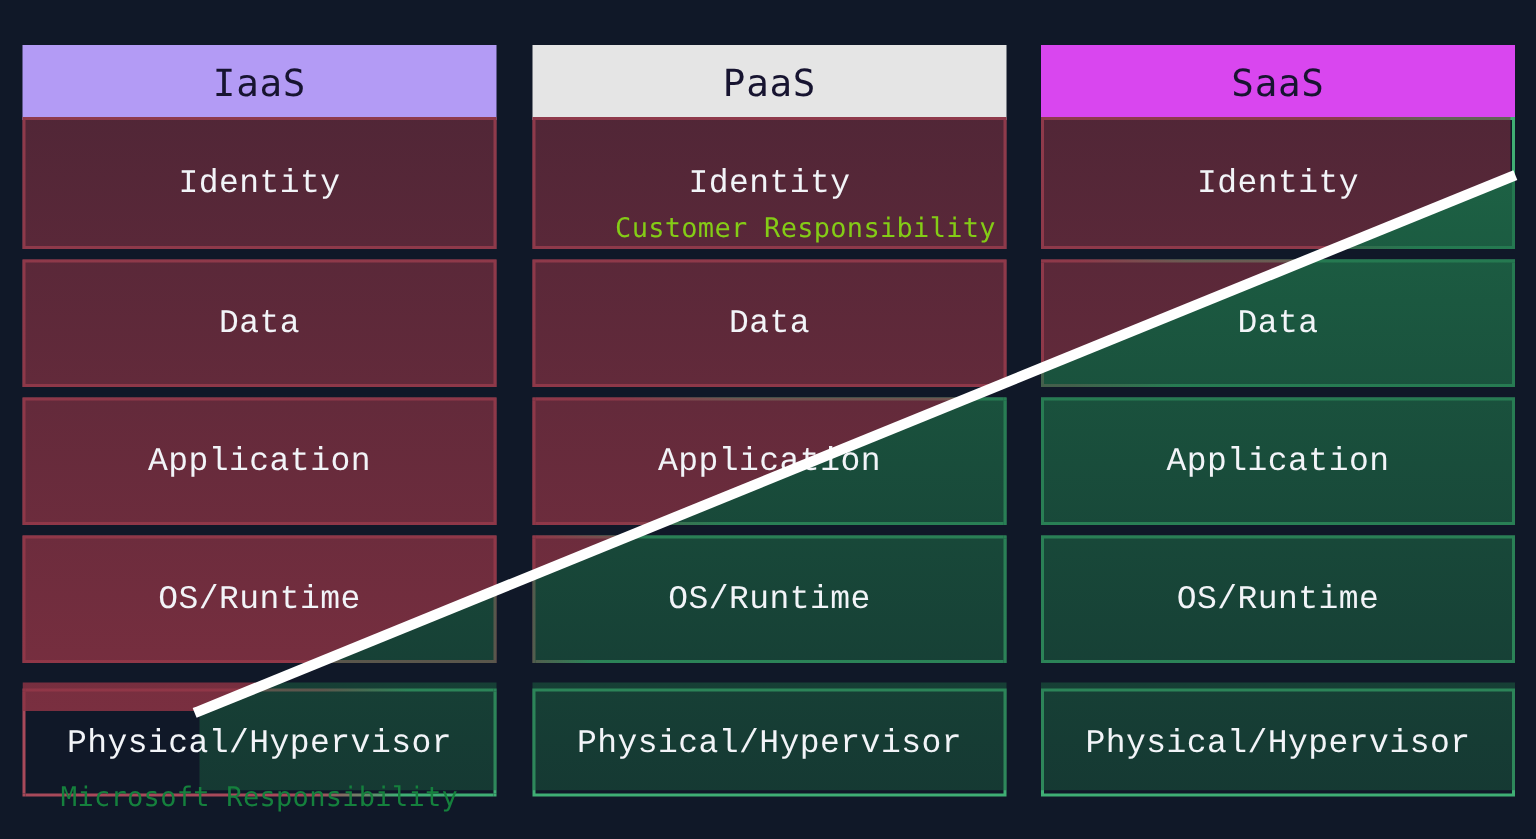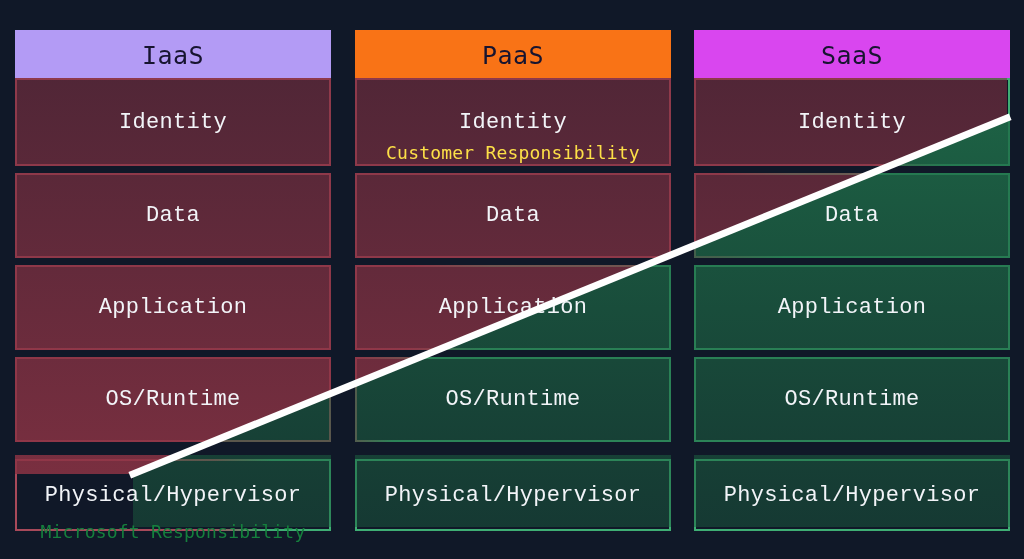--- a/index.html
+++ b/index.html
@@ -100,21 +100,22 @@
     position: absolute;
     width: 316px;
     text-align: center;
     font-size: 18px;
     letter-spacing: 0.2px;
     z-index: 6;
     pointer-events: none;
   }
   .caption-customer {
     top: 142px;
-    color: #fde047;
+    color: #84cc16;
+    margin-left: 24px;
   }
   .caption-microsoft {
     top: 521px;
     color: #15803d;
   }
 
   
   .wedge {
     position: absolute;
     z-index: 1;
@@ -157,21 +158,21 @@
     </div>
 
     <div class="layer row4 split-redleft-greenright">
       <span class="label">Physical/Hypervisor</span>
     </div>
 
     <div class="caption caption-microsoft">Microsoft Responsibility</div>
   </div>
 
   <div class="column col-paas">
-    <div class="col-header" style="background: #f97316;">PaaS</div>
+    <div class="col-header" style="background: #e5e5e5;">PaaS</div>
 
     <div class="layer row0">
       <span class="label">Identity</span>
     </div>
 
     <div class="caption caption-customer">Customer Responsibility</div>
 
     <div class="layer row1">
       <span class="label">Data</span>
     </div>

